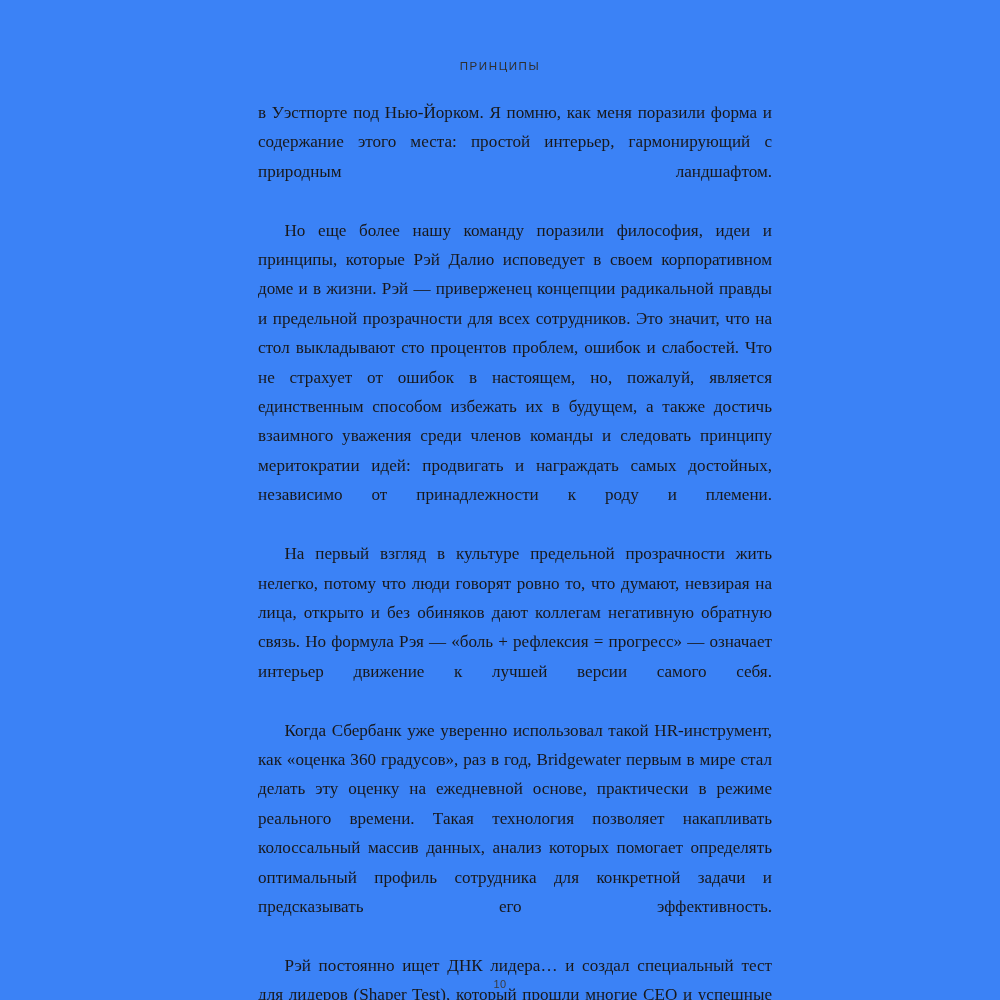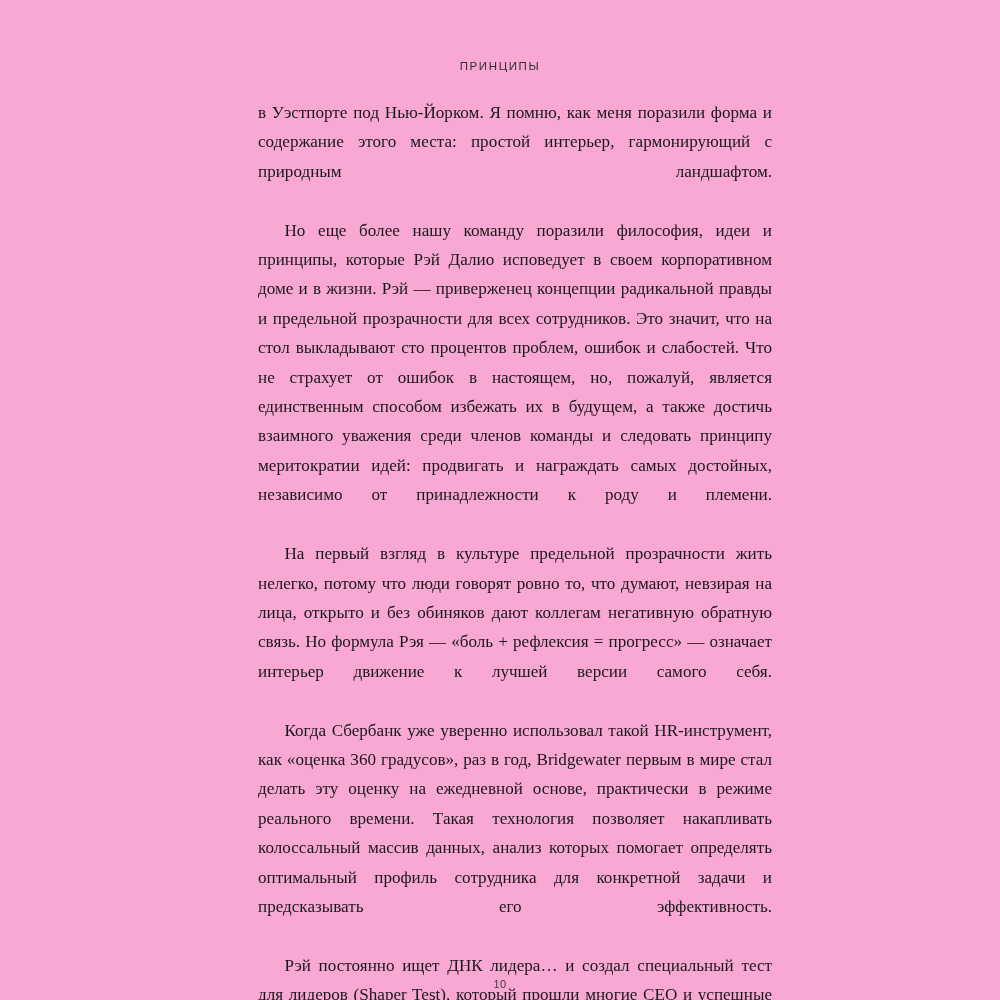--- a/index.html
+++ b/index.html
@@ -5,21 +5,21 @@
   html, body {
     margin: 0;
     padding: 0;
     background: #ffffff;
   }
 
   .page {
     position: relative;
     width: 1000px;
     height: 1000px;
-    background: #f9a8d4;
+    background: #3b82f6;
     overflow: hidden;
     box-sizing: border-box;
   }
 
   
   .running-head {
     position: absolute;
     top: 60px;
     left: 0;
     width: 1000px;

